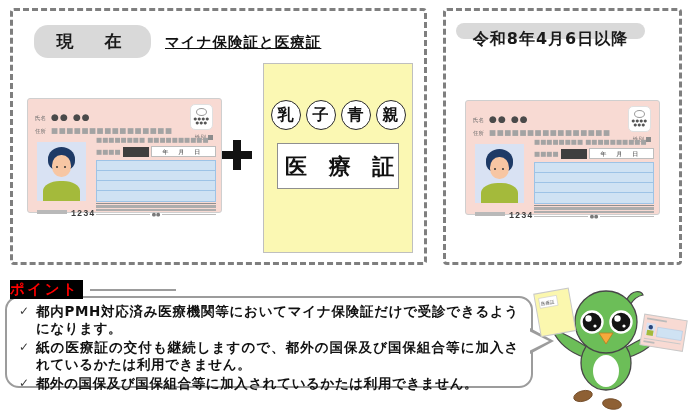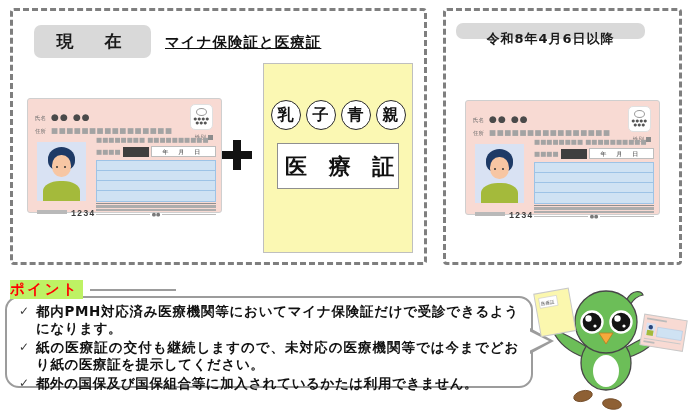--- a/index.html
+++ b/index.html
@@ -5,24 +5,24 @@
   * { margin:0; padding:0; box-sizing:border-box; }
   html,body { background:#ffffff; }
   body { font-family:"DejaVu Sans","Liberation Sans",sans-serif; }
   .page { position:relative; width:690px; height:417px; background:#fff; overflow:hidden; }
 
   
   .panel { position:absolute; border:3px dashed #7f7f7f; border-radius:4px; background:#fff; }
   .panel-left  { left:10px; top:8px;  width:417px; height:257px; }
   .panel-right { left:443px; top:8px; width:239px; height:257px; }
 
-  .gray-badge { position:absolute; background:#d9d9d9; border-radius:7px; text-align:center;
+  .gray-badge { position:absolute; background:#d9d9d9; border-radius:14px; text-align:center;
                 font-weight:bold; color:#1a1a1a; }
   .badge-current { left:21px; top:14px; width:117px; height:33px; font-size:17px; line-height:33px; letter-spacing:7px; }
-  .badge-future  { left:10px; top:12px; width:189px; height:16px; font-size:13px; line-height:32px; letter-spacing:1px; }
+  .badge-future  { left:10px; top:12px; width:189px; height:16px; font-size:16px; line-height:32px; letter-spacing:1px; }
 
   .subtitle { position:absolute; font-weight:bold; color:#111;text-decoration:underline; }
   .subtitle-current { left:152px; top:22px; font-size:14.5px; letter-spacing:1px; }
   .subtitle-future  { left:0; top:58px; width:100%; text-align:center; font-size:14.5px; letter-spacing:1px; }
 
   
   .ins-card { position:absolute; width:195px; height:115px; background:#f8dad3;
               border:1px solid #cfcfcf; border-radius:3px; }
   .ins-card .c-name { position:absolute; left:7px; top:6px; white-space:nowrap; }
   .ins-card .lbl { font-size:5.5px; color:#6b6b6b; }
@@ -83,21 +83,21 @@
                    border:2px solid #9c9c9c; border-radius:14px; background:#fff; }
   .tail-out { position:absolute; right:-23px; top:30px; width:0; height:0;
               border-top:13px solid transparent; border-bottom:13px solid transparent; border-left:24px solid #9c9c9c; }
   .tail-in  { position:absolute; right:-18px; top:33px; width:0; height:0;
               border-top:10px solid transparent; border-bottom:10px solid transparent; border-left:20px solid #ffffff; }
   .points-list { position:absolute; left:12px; top:5px; right:12px; list-style:none;
                  font-size:13.5px; font-weight:bold; color:#111; line-height:16.5px; letter-spacing:0.6px; text-align:justify; }
   .points-list li { position:relative; padding-left:17px; margin-bottom:3px; }
   .points-list .check { position:absolute; left:0; top:0; font-size:12px; color:#3b3b3b; letter-spacing:0; }
   .points-title { position:absolute; left:10px; top:280px; color:#ff0000; font-size:14.5px;
-                  font-weight:bold; letter-spacing:2.5px; background:#bef264; padding-right:4px; }
+                  font-weight:bold; letter-spacing:2.5px; background:#000000; padding-right:4px; }
   .points-title-line { position:absolute; left:90px; top:289px; width:86px; height:2px; background:#9c9c9c; }
 
   .mascot { position:absolute; left:532px; top:283px; width:158px; height:134px; }
 </style>
 </head>
 <body>
 
 <div class="page">
 
   <div class="panel panel-left">
@@ -213,21 +213,21 @@
       </div>
       <div class="c-num">
         <span class="num-bar"></span><span class="num-val">1234</span>
       </div>
     </div>
   </div>
 
   <div class="points-bubble">
     <ul class="points-list">
       <li><span class="check">✓</span><span>都内PMH対応済み医療機関等においてマイナ保険証だけで受診できるようになります。</span></li>
-      <li><span class="check">✓</span><span>紙の医療証の交付も継続しますので、未対応の医療機関等では今までどおり紙の医療証を提示してください。</span></li>
+      <li><span class="check">✓</span><span>紙の医療証の交付も継続しますので、都外の国保及び国保組合等に加入されているかたは利用できません。</span></li>
       <li><span class="check">✓</span><span>都外の国保及び国保組合等に加入されているかたは利用できません。</span></li>
     </ul>
     <div class="tail-out"></div>
     <div class="tail-in"></div>
   </div>
   <div class="points-title">ポイント</div>
   <div class="points-title-line"></div>
 
   <div class="mascot">
     <svg width="158" height="134" viewBox="0 0 158 134">

